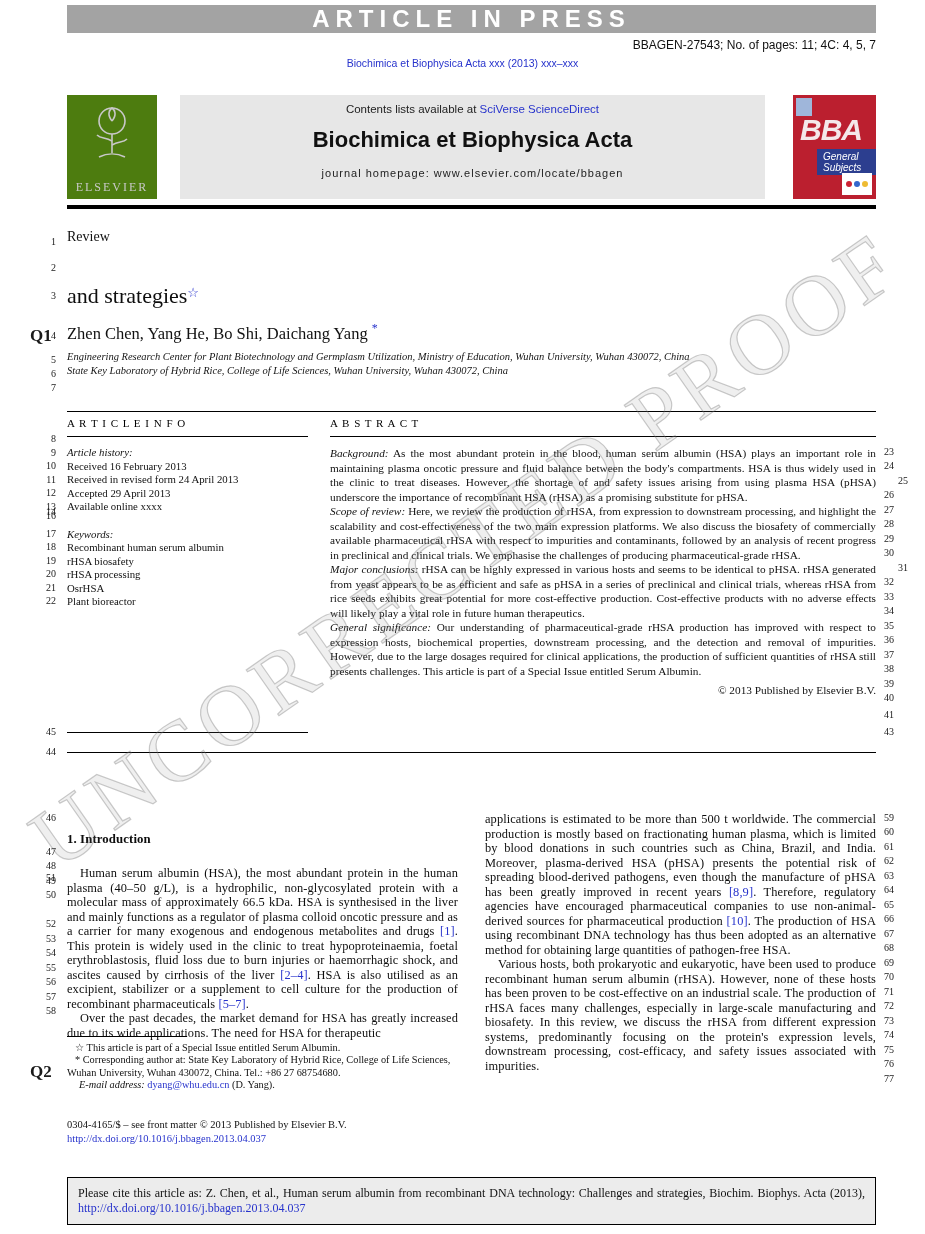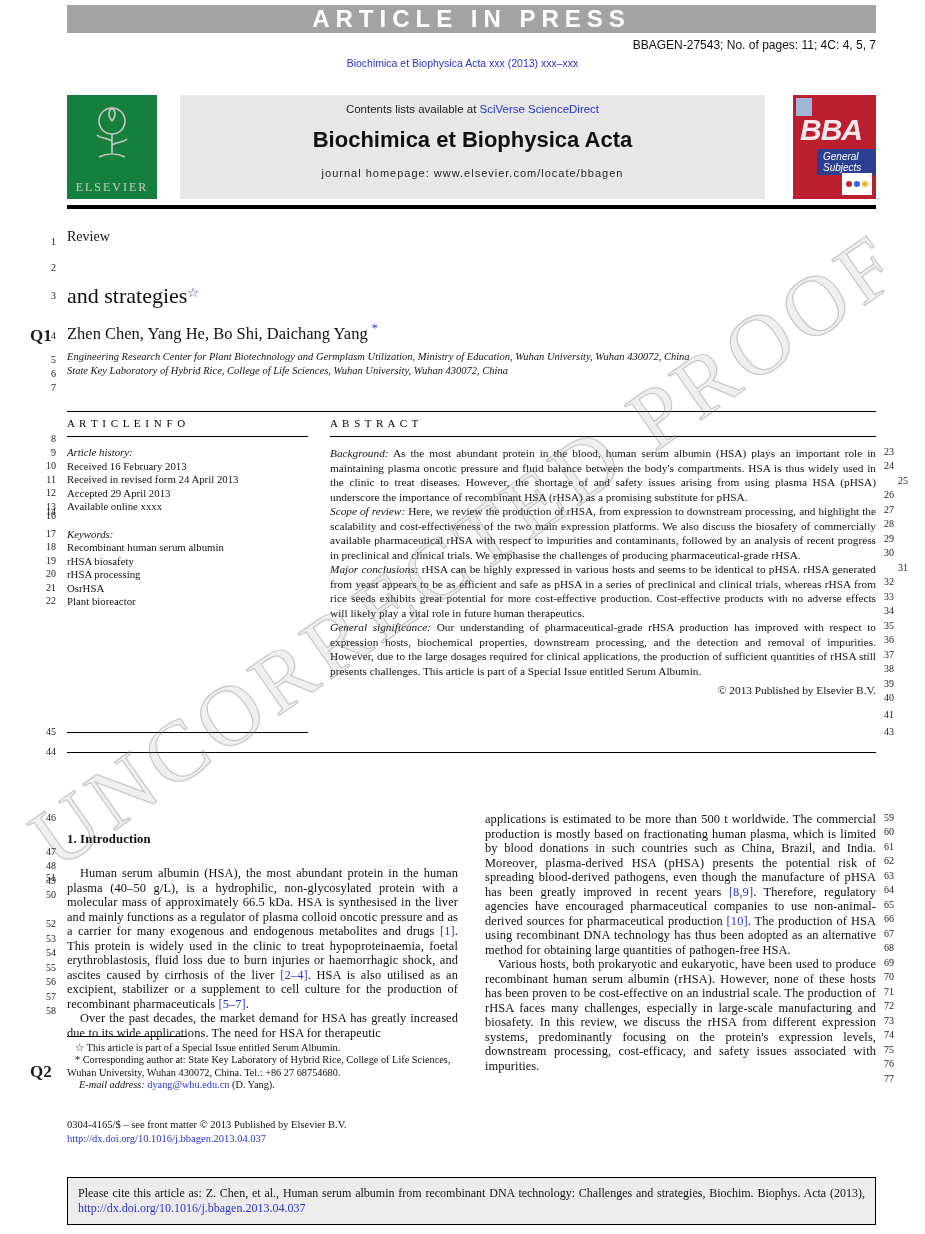--- a/index.html
+++ b/index.html
@@ -10,21 +10,21 @@
 
   
   .banner{position:absolute;left:67px;top:5px;width:809px;height:28px;background:var(--banner-gray,#a3a3a3);
           display:flex;align-items:center;justify-content:center;}
   .banner-text{font-family:"Liberation Sans",sans-serif;font-weight:bold;font-size:24px;color:#fff;letter-spacing:6px;}
   .docref{position:absolute;right:49px;top:38px;font-family:"Liberation Sans",sans-serif;font-size:12px;color:#111;}
   .jref{position:absolute;left:0;top:57px;width:100%;text-align:center;
         font-family:"Liberation Sans",sans-serif;font-size:10.5px;}
 
   
-  .elsevier-box{position:absolute;left:67px;top:95px;width:90px;height:104px;background:#15803d;
+  .elsevier-box{position:absolute;left:67px;top:95px;width:90px;height:104px;background:#4d7c0f;
                 display:flex;flex-direction:column;align-items:center;justify-content:flex-end;}
   .tree{position:absolute;top:6px;left:20px;}
   .elsevier-label{font-size:12px;letter-spacing:2px;color:#c9c9c9;margin-bottom:4px;}
   .masthead-center{position:absolute;left:180px;top:95px;width:585px;height:104px;background:var(--masthead-gray,#e7e7e7);
                    text-align:center;font-family:"Liberation Sans",sans-serif;}
   .contents-line{margin-top:8px;font-size:11.5px;color:#222;}
   .masthead-title{margin-top:12px;font-weight:bold;font-size:22px;color:#111;}
   .homepage-line{margin-top:14px;font-size:11px;letter-spacing:1px;color:#222;}
   .bba-cover{position:absolute;left:793px;top:95px;width:83px;height:104px;background:var(--cover-red,#bb1f2f);overflow:hidden;}
   .bba-topbox{position:absolute;left:3px;top:3px;width:16px;height:18px;background:#9fb6da;}

